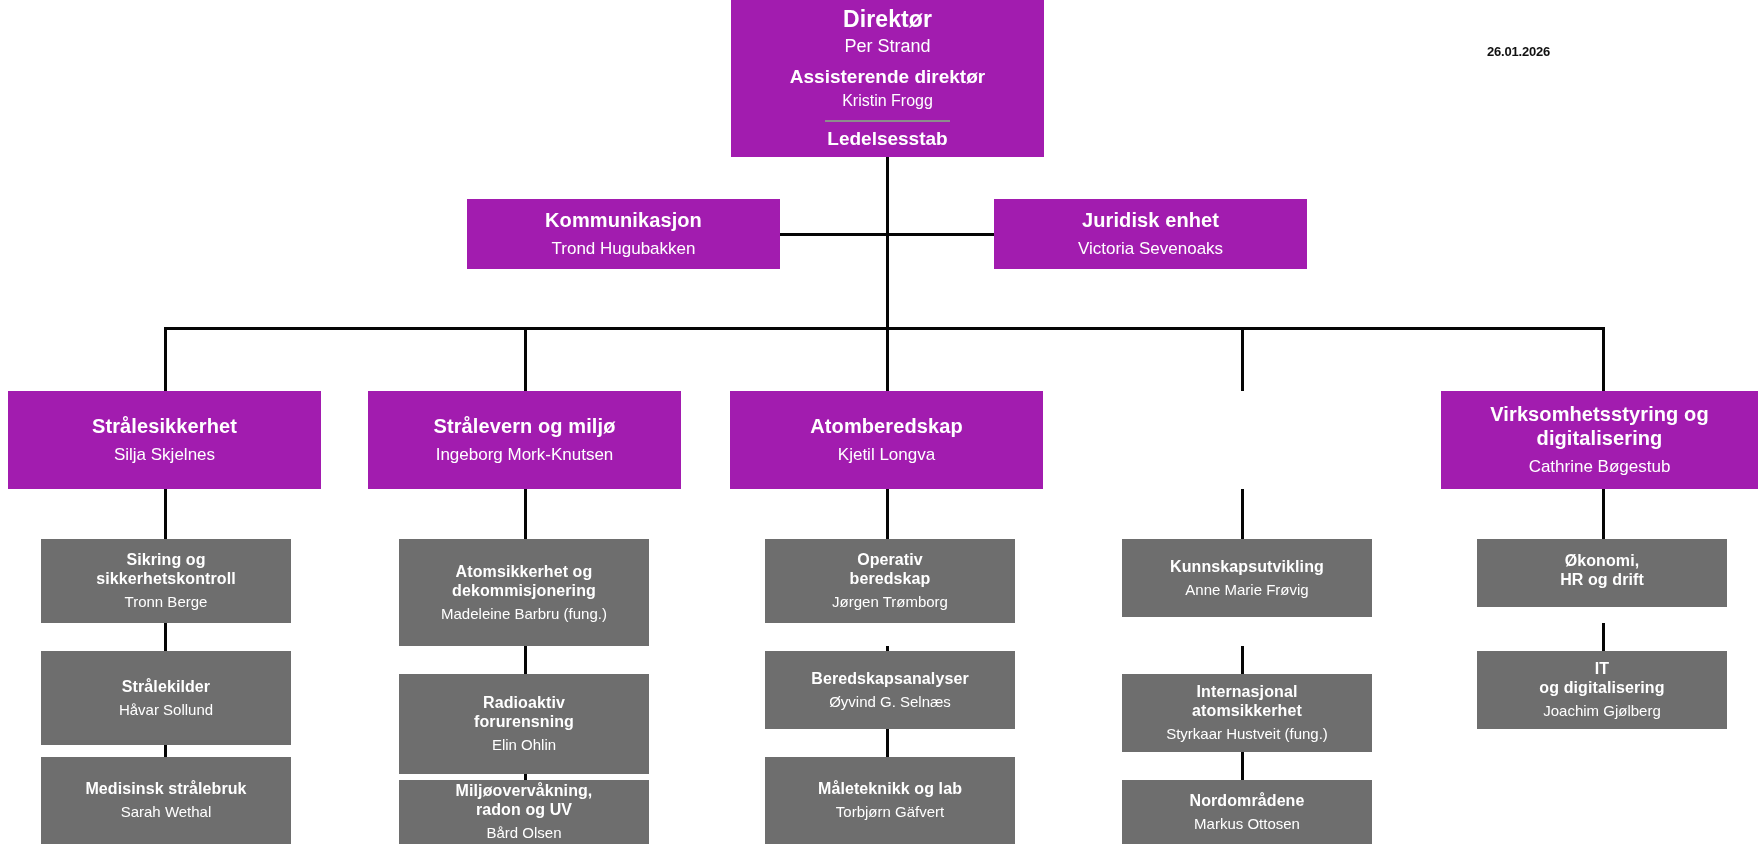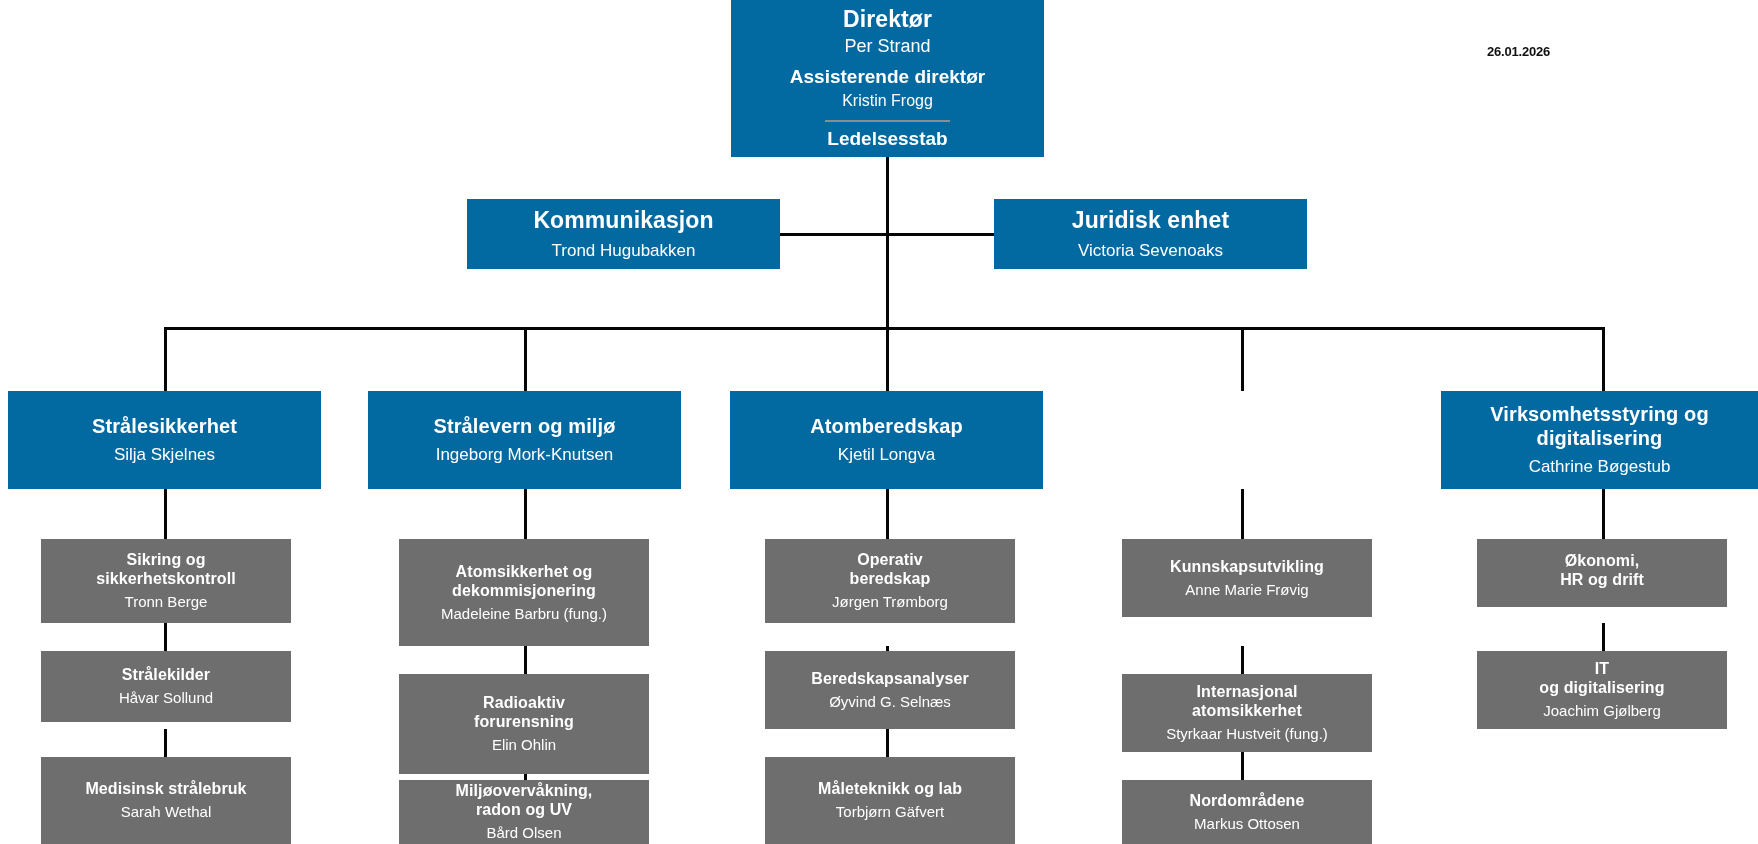--- a/index.html
+++ b/index.html
@@ -22,21 +22,21 @@
     position: absolute;
     display: flex;
     flex-direction: column;
     align-items: center;
     justify-content: center;
     text-align: center;
     color: #ffffff;
     line-height: 1.18;
     padding: 6px 8px;
   }
-  .box.dark  { background: #0369a1; }
+  .box.dark  { background: #a21caf; }
   .box.grey  { background: #6e6e6e; }
 
   .b-title {
     font-weight: bold;
     letter-spacing: .1px;
   }
   .b-name {
     font-weight: normal;
   }
 
@@ -61,21 +61,21 @@
     position: absolute;
     left: 1487px; top: 44px;
     font-size: 13px;
     font-weight: bold;
     color: #111111;
     letter-spacing: -.2px;
   }
 
   
   .staff-box { height: 70px; }
-  .staff-box .b-title { font-size: 23px; margin-bottom: 6px; }
+  .staff-box .b-title { font-size: 20px; margin-bottom: 6px; }
   .staff-box .b-name  { font-size: 17px; }
   #staff-komm { left: 467px; top: 199px; width: 313px; }
   #staff-jur  { left: 994px; top: 199px; width: 313px; }
 
   
   .dept-box {
     top: 391px; width: 313px; height: 98px;
     justify-content: center;
   }
   .dept-box .b-title { font-size: 20px; margin-bottom: 7px; }
@@ -166,21 +166,21 @@
   </div>
   <div class="box dark dept-box two-line" style="left:1441px; width:317px;">
     <div class="b-title multiline">Virksomhetsstyring og<br>digitalisering</div>
     <div class="b-name">Cathrine Bøgestub</div>
   </div>
 
   <div class="box grey sec-box" style="left:41px; top:539px; height:84px;">
     <div class="b-title multiline">Sikring og<br>sikkerhetskontroll</div>
     <div class="b-name">Tronn Berge</div>
   </div>
-  <div class="box grey sec-box" style="left:41px; top:651px; height:71px;">
+  <div class="box grey sec-box" style="left:41px; top:651px; height:94px;">
     <div class="b-title multiline">Strålekilder</div>
     <div class="b-name">Håvar Sollund</div>
   </div>
   <div class="box grey sec-box" style="left:41px; top:757px; height:87px;">
     <div class="b-title multiline">Medisinsk strålebruk</div>
     <div class="b-name">Sarah Wethal</div>
   </div>
 
   <div class="box grey sec-box" style="left:399px; top:539px; height:107px;">
     <div class="b-title multiline">Atomsikkerhet og<br>dekommisjonering</div>

